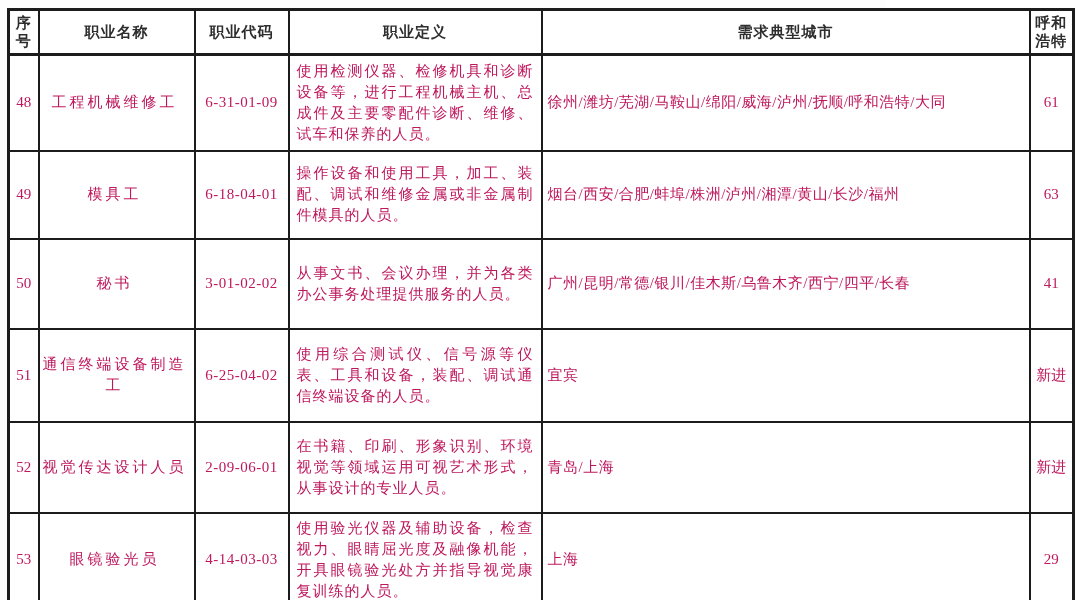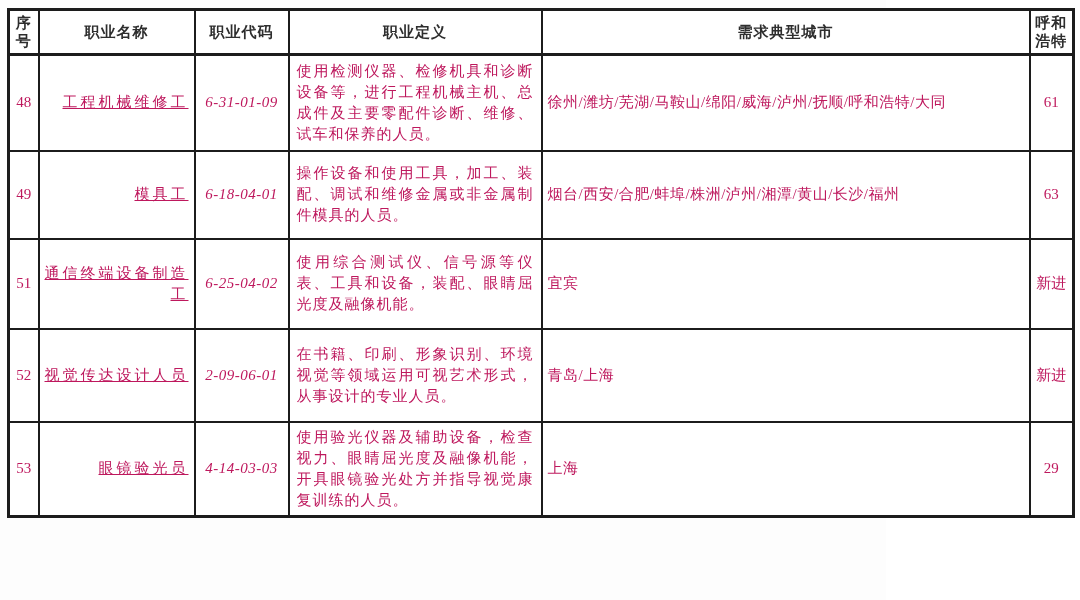--- a/index.html
+++ b/index.html
@@ -54,22 +54,22 @@
 
   td {
     font-size: 15px;
     vertical-align: middle;
     padding: 4px 5px;
     line-height: 21px;
     color: #be185d;
     overflow: hidden;
   }
   td.cell-no   { text-align: center; padding: 0 1px; border-radius: 7px; }
-  td.cell-name { text-align: right; padding-left: 1px; letter-spacing: 3px; text-decoration: underline; }
-  td.cell-code { text-align: center; letter-spacing: 0.5px; font-style: italic; }
+  td.cell-name { text-align: center; padding-left: 1px; letter-spacing: 3px; }
+  td.cell-code { text-align: center; letter-spacing: 0.5px; }
   td.cell-def  { text-align: justify; text-justify: inter-character; letter-spacing: 1px; padding: 4px 7px; }
   td.cell-cities { text-align: left; letter-spacing: 0.5px; }
   td.cell-rank { text-align: center; padding: 0 1px; letter-spacing: 0; }
 
   tbody tr { height: 91px; }
   tbody tr:nth-child(1) { height: 96px; }
   tbody tr:nth-child(2) { height: 88px; }
   tbody tr:nth-child(3) { height: 90px; }
   tbody tr:nth-child(4) { height: 93px; }
 </style>
@@ -107,24 +107,32 @@
   </tr>
         <tr>
     <td class="cell-no">49</td>
     <td class="cell-name">模具工</td>
     <td class="cell-code">6-18-04-01</td>
     <td class="cell-def">操作设备和使用工具，加工、装配、调试和维修金属或非金属制件模具的人员。</td>
     <td class="cell-cities">烟台/西安/合肥/蚌埠/株洲/泸州/湘潭/黄山/长沙/福州</td>
     <td class="cell-rank">63</td>
   </tr>
         <tr>
+    <td class="cell-no">50</td>
+    <td class="cell-name">秘书</td>
+    <td class="cell-code">3-01-02-02</td>
+    <td class="cell-def">从事文书、会议办理，并为各类办公事务处理提供服务的人员。</td>
+    <td class="cell-cities">广州/昆明/常德/银川/佳木斯/乌鲁木齐/西宁/四平/长春</td>
+    <td class="cell-rank">41</td>
+  </tr>
+        <tr>
     <td class="cell-no">51</td>
     <td class="cell-name">通信终端设备制造工</td>
     <td class="cell-code">6-25-04-02</td>
-    <td class="cell-def">使用综合测试仪、信号源等仪表、工具和设备，装配、眼睛屈光度及融像机能。</td>
+    <td class="cell-def">使用综合测试仪、信号源等仪表、工具和设备，装配、调试通信终端设备的人员。</td>
     <td class="cell-cities">宜宾</td>
     <td class="cell-rank">新进</td>
   </tr>
         <tr>
     <td class="cell-no">52</td>
     <td class="cell-name">视觉传达设计人员</td>
     <td class="cell-code">2-09-06-01</td>
     <td class="cell-def">在书籍、印刷、形象识别、环境视觉等领域运用可视艺术形式，从事设计的专业人员。</td>
     <td class="cell-cities">青岛/上海</td>
     <td class="cell-rank">新进</td>

